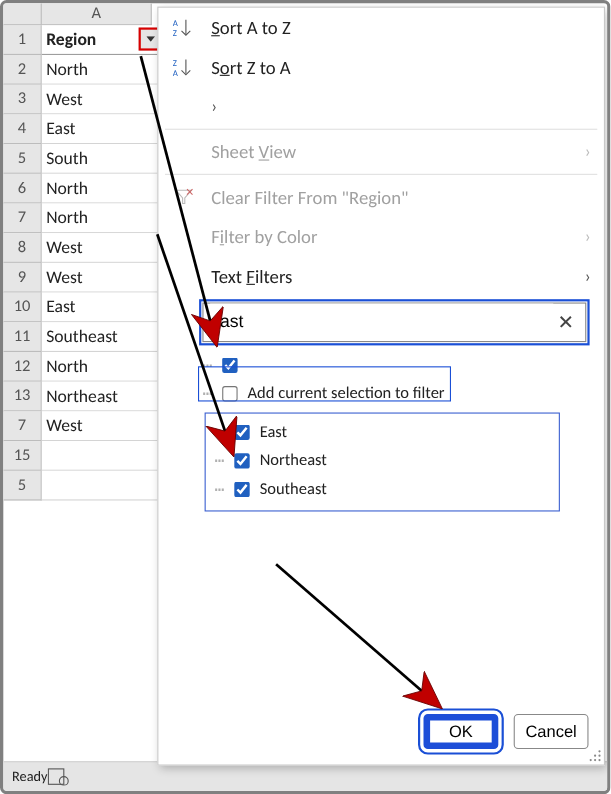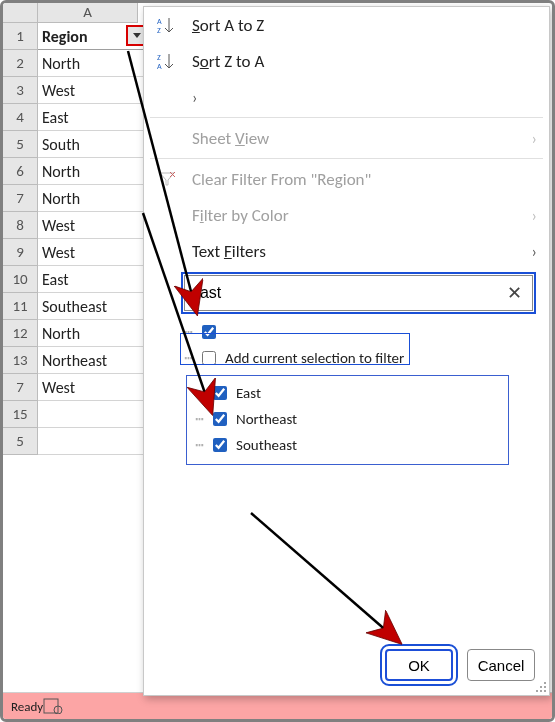--- a/index.html
+++ b/index.html
@@ -71,21 +71,21 @@
     align-items: center;
     justify-content: center;
   }
   .filter-btn svg { width: 8px; height: 5px; }
   
   .statusbar {
     position: absolute;
     left: 0; bottom: 0;
     right: 0;
     height: 26px;
-    background: #fca5a5;
+    background: #e5e5e5;
     border-top: 1px solid #d0d0d0;
     display: flex;
     align-items: center;
     gap: 0;
     padding: 0 8px;
     font-size: 13px;
   }
   
   .dd {
     position: absolute;
@@ -180,21 +180,21 @@
     height: 32px;
     border: 1px solid #888;
     border-radius: 4px;
     background: #fff;
     font-size: 15px;
     display: flex;
     align-items: center;
     justify-content: center;
   }
   .btn-ok {
-    border: 2px solid #1d4ed8;
+    border: 6px solid #1d4ed8;
     outline: 2px solid #1a4fd6;
     outline-offset: 3px;
     font-weight: 500;
   }
 
   .resize-grip {
     position: absolute;
     right: 2px; bottom: 2px;
     width: 12px; height: 12px;
   }

